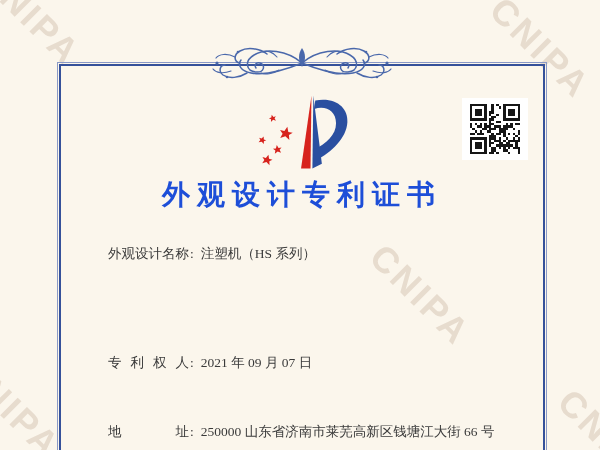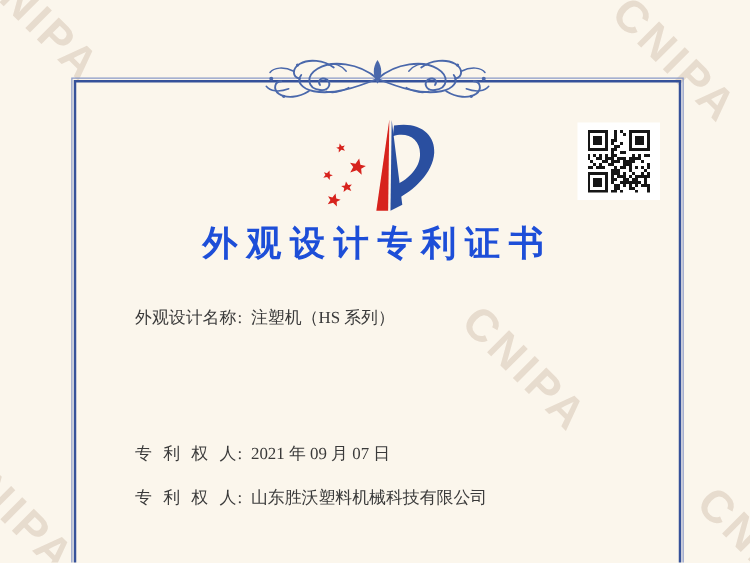--- a/index.html
+++ b/index.html
@@ -288,16 +288,16 @@
   </div>
 
   <div class="title">外观设计专利证书</div>
 
   <div class="row" style="top:245px">
     <span class="lbl">外观设计名称</span><span class="colon">:</span><span class="val">注塑机（HS 系列）</span>
   </div>
   <div class="row" style="top:354px">
     <span class="lbl">专利权人</span><span class="colon">:</span><span class="val">2021 年 09 月 07 日</span>
   </div>
-  <div class="row" style="top:389px">
-    <span class="lbl">专利权人</span><span class="colon">:</span><span class="val">山东胜沃塑料机械科技有限公司</span>
+  <div class="row" style="top:423px">
+    <span class="lbl">地址</span><span class="colon">:</span><span class="val">250000  山东省济南市莱芜高新区钱塘江大街 66 号</span>
   </div>
 </div>
 
 </body></html>

